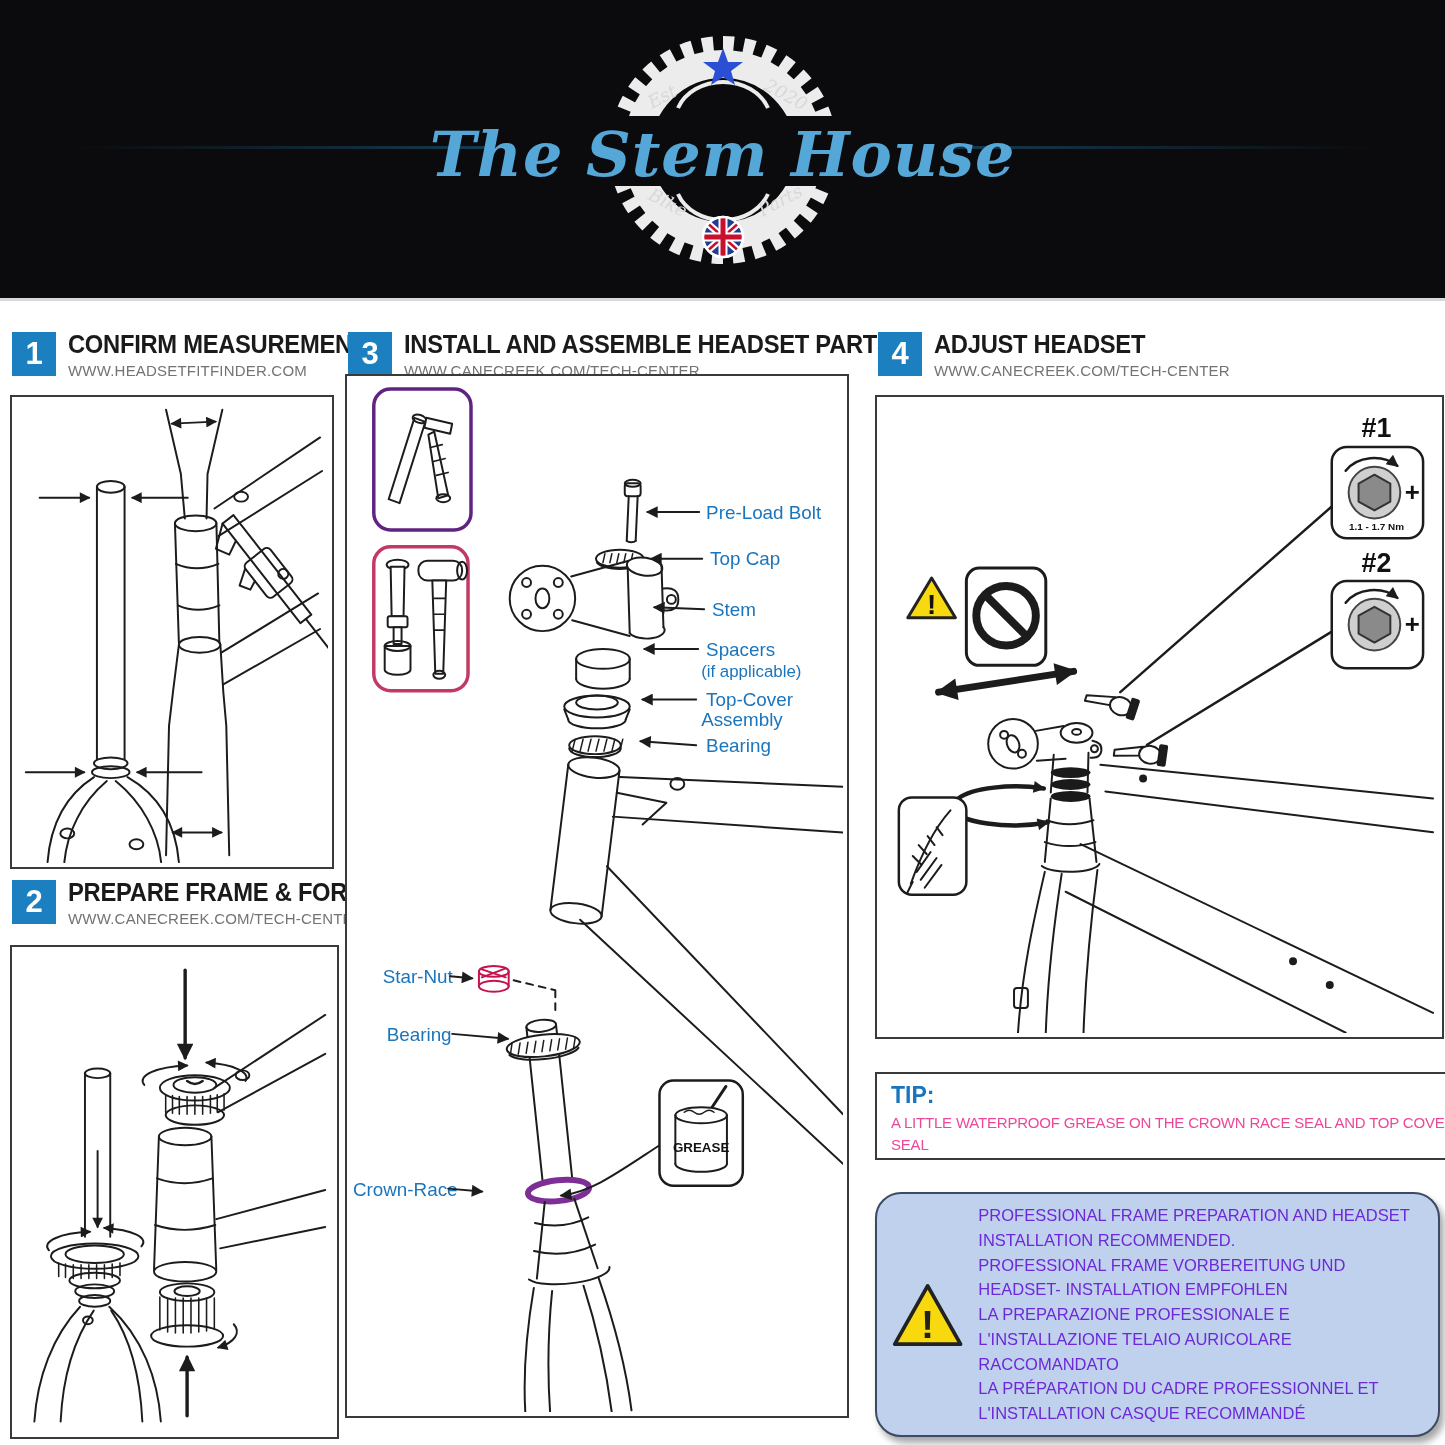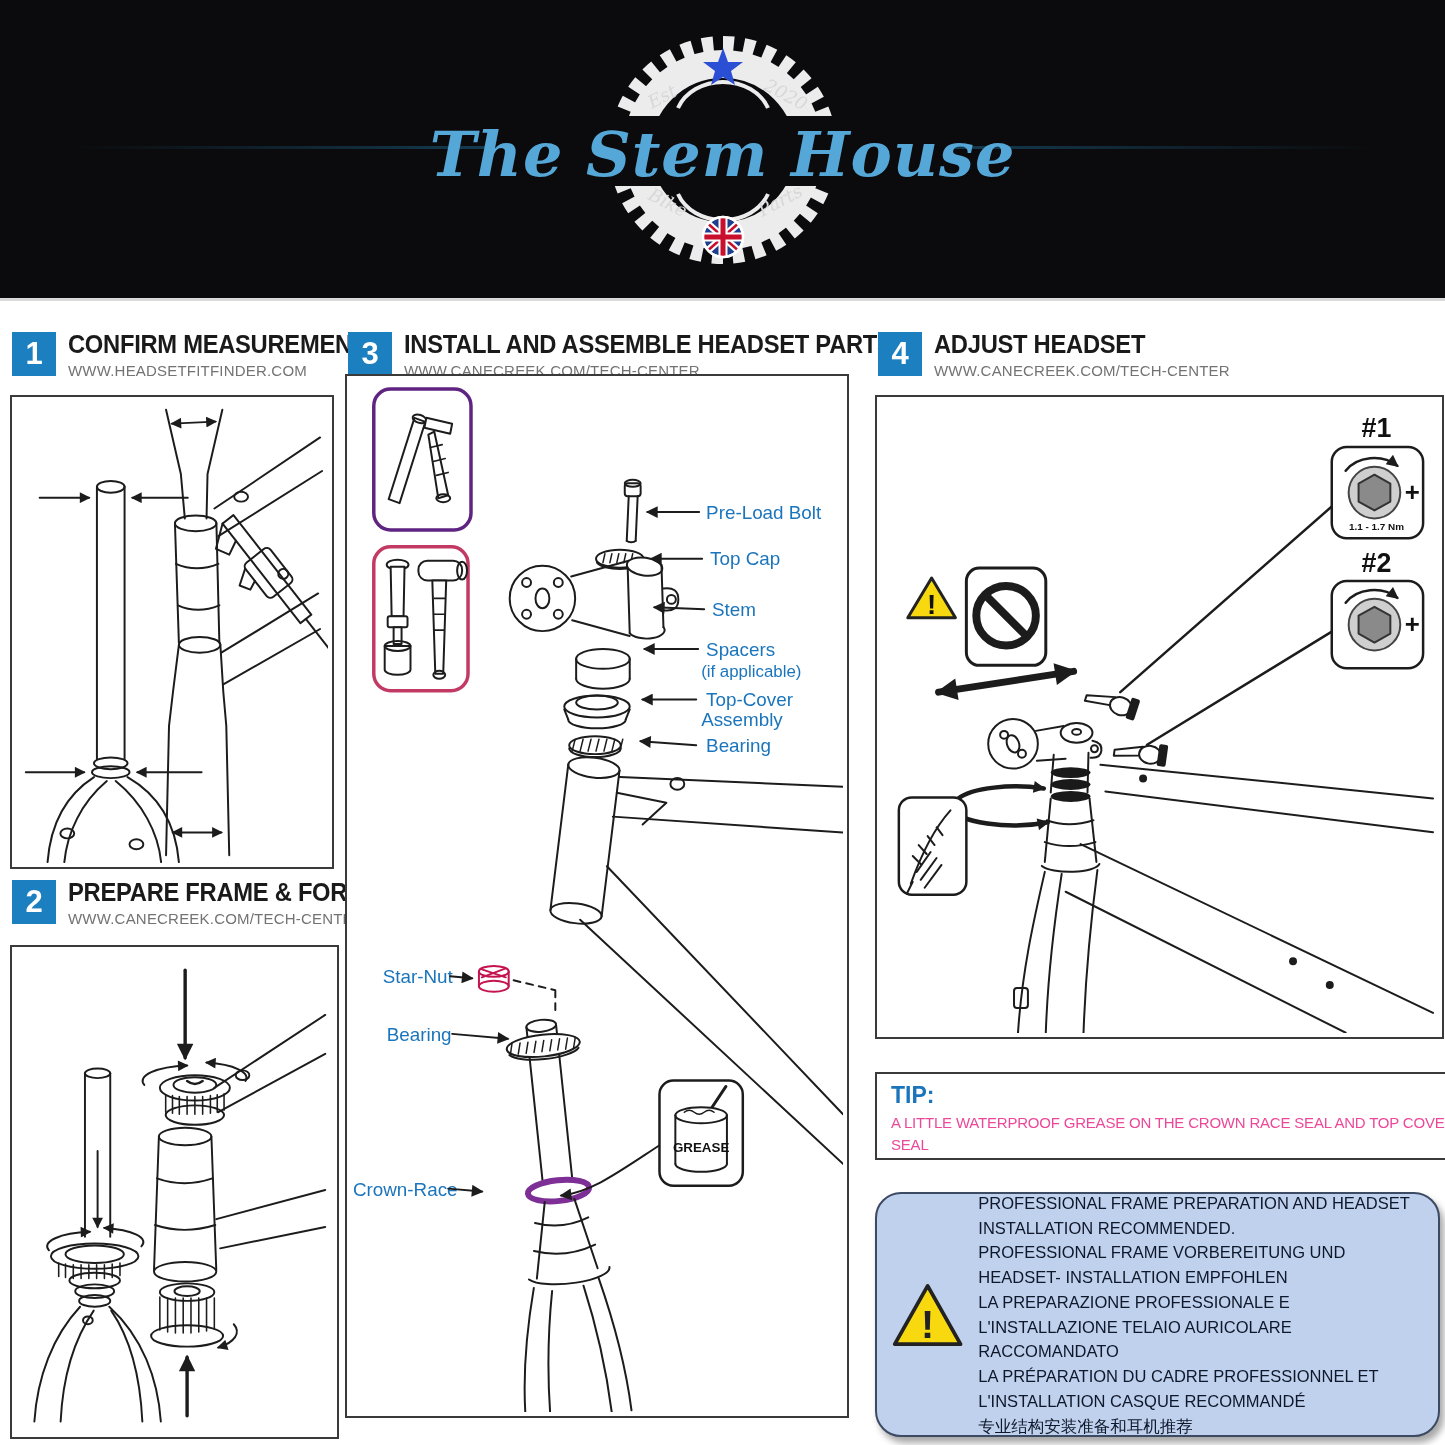--- a/index.html
+++ b/index.html
@@ -36,21 +36,21 @@
   
   #tip{position:absolute;left:875px;top:1072px;width:620px;height:88px;border:2px solid #3a3a3a;
        background:#fff;box-sizing:border-box;padding:8px 14px;}
   #tip .tt{color:#1b75bc;font-weight:700;font-size:23px;margin-bottom:3px;}
   #tip .tx{color:#ec4899;font-size:15px;line-height:1.45;letter-spacing:-.2px;}
 
   
   #notice{position:absolute;left:875px;top:1192px;width:565px;height:245px;background:#bfd1ed;
        border:2.5px solid #3d4a63;border-radius:26px;box-sizing:border-box;
        box-shadow:4px 6px 7px rgba(0,0,0,.35);display:flex;align-items:center;padding:14px 18px 14px 14px;}
-  #notice .txt{margin-left:14px;width:470px;font-size:16.5px;line-height:1.5;color:#0f172a;}
+  #notice .txt{margin-left:14px;width:470px;font-size:16.5px;line-height:1.5;color:#6d28d9;}
 </style>
 </head>
 <body>
 
 <div id="page">
 
   <div id="hdr">
     <div class="glow"></div>
     <svg id="logo" viewBox="0 0 460 298">
       <g>
@@ -491,17 +491,16 @@
   <div id="notice">
     <svg width="78" height="70" viewBox="0 0 78 70">
       <polygon points="39,4 4,66 74,66" fill="#f8d90f" stroke="#222" stroke-width="4" stroke-linejoin="round"></polygon>
       <text x="39" y="60" font-size="42" font-weight="bold" text-anchor="middle" fill="#222" font-family="Liberation Sans, sans-serif">!</text>
     </svg>
     <div class="txt">
       <div>PROFESSIONAL FRAME PREPARATION AND HEADSET INSTALLATION RECOMMENDED.</div>
       <div>PROFESSIONAL FRAME VORBEREITUNG UND HEADSET- INSTALLATION EMPFOHLEN</div>
       <div>LA PREPARAZIONE PROFESSIONALE E L'INSTALLAZIONE TELAIO AURICOLARE RACCOMANDATO</div>
       <div>LA PRÉPARATION DU CADRE PROFESSIONNEL ET L'INSTALLATION CASQUE RECOMMANDÉ</div>
-      <div>专业结构安装准备和耳机推荐</div>
     </div>
   </div>
 
 </div>
 
 </body></html>

